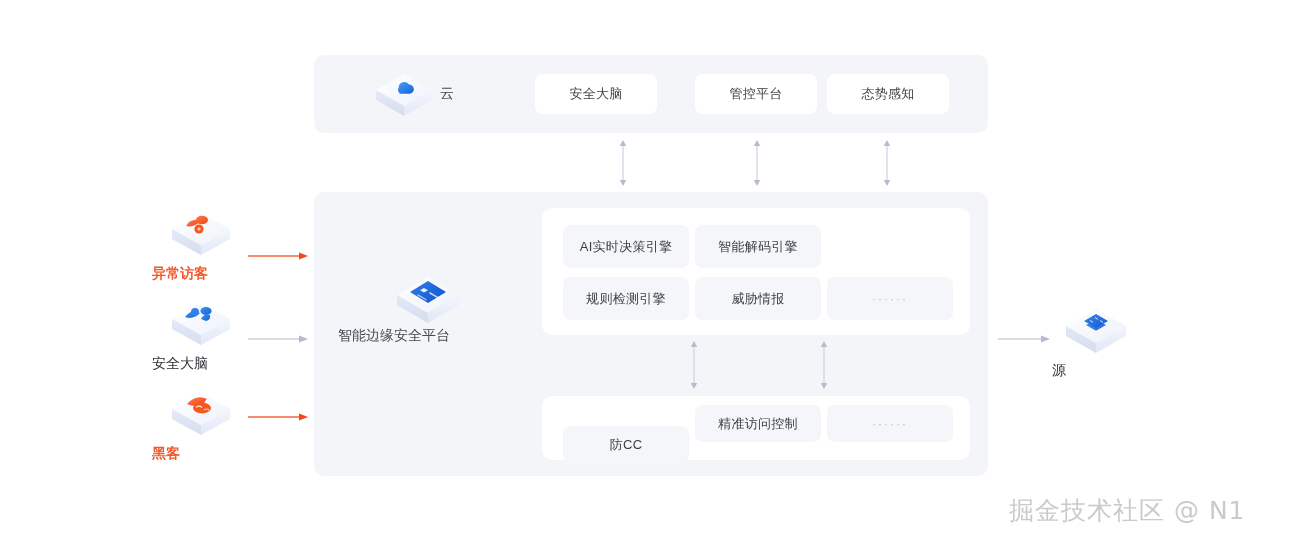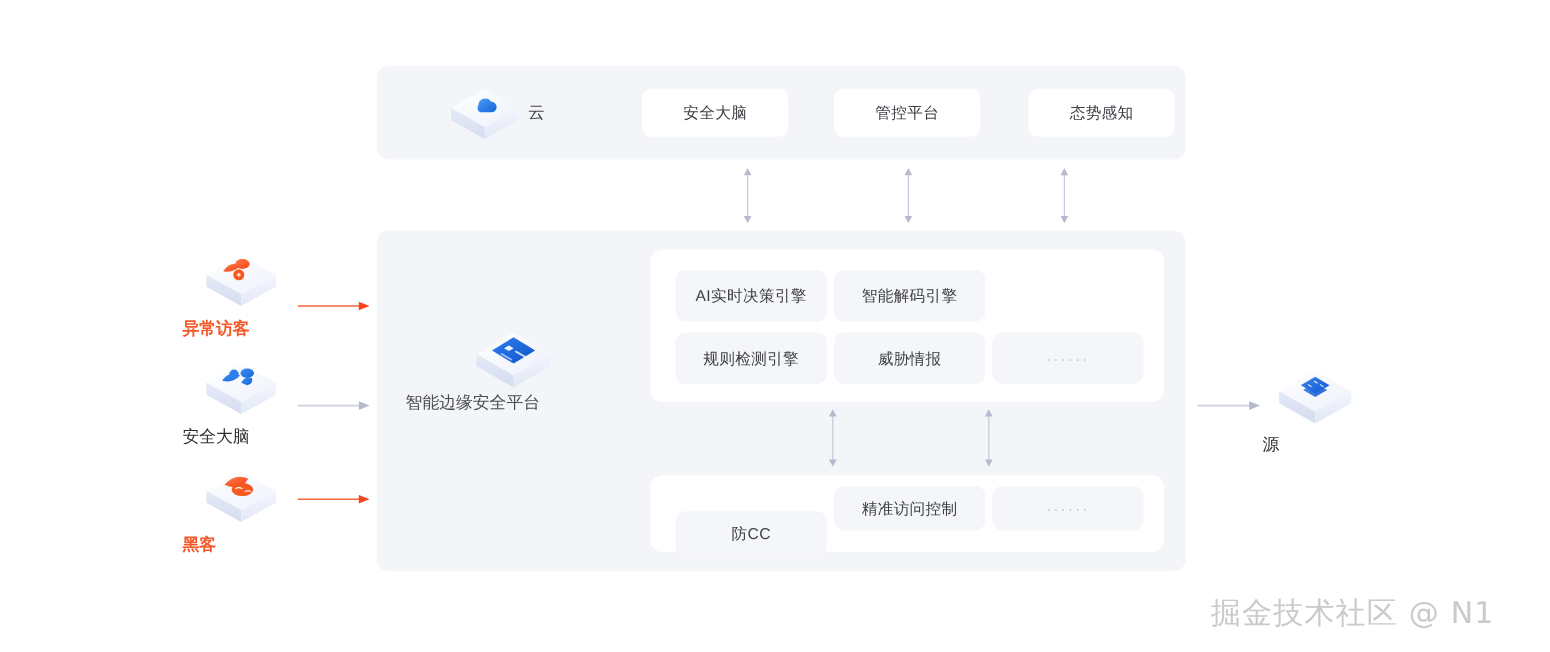--- a/index.html
+++ b/index.html
@@ -39,21 +39,21 @@
     letter-spacing:.3px;
     white-space:nowrap;
   }
   .chip.white{background:#ffffff;}
   .chip.grey{background:#f5f6fa;}
   .chip.dots{color:#b9bcc6;letter-spacing:2px;font-size:12px;}
 
   
   #chip-brain   {left:535px;top:74px;width:122px;height:40px;}
   #chip-control {left:695px;top:74px;width:122px;height:40px;}
-  #chip-aware   {left:857px;top:74px;width:122px;height:40px;}
+  #chip-aware   {left:827px;top:74px;width:122px;height:40px;}
 
   
   #chip-ai      {left:563px;top:225px;width:126px;height:43px;}
   #chip-decode  {left:695px;top:225px;width:126px;height:43px;}
   #chip-semantic{left:827px;top:225px;width:126px;height:43px;}
   #chip-rule    {left:563px;top:277px;width:126px;height:43px;}
   #chip-threat  {left:695px;top:277px;width:126px;height:43px;}
   #chip-more-1  {left:827px;top:277px;width:126px;height:43px;}
 
   

